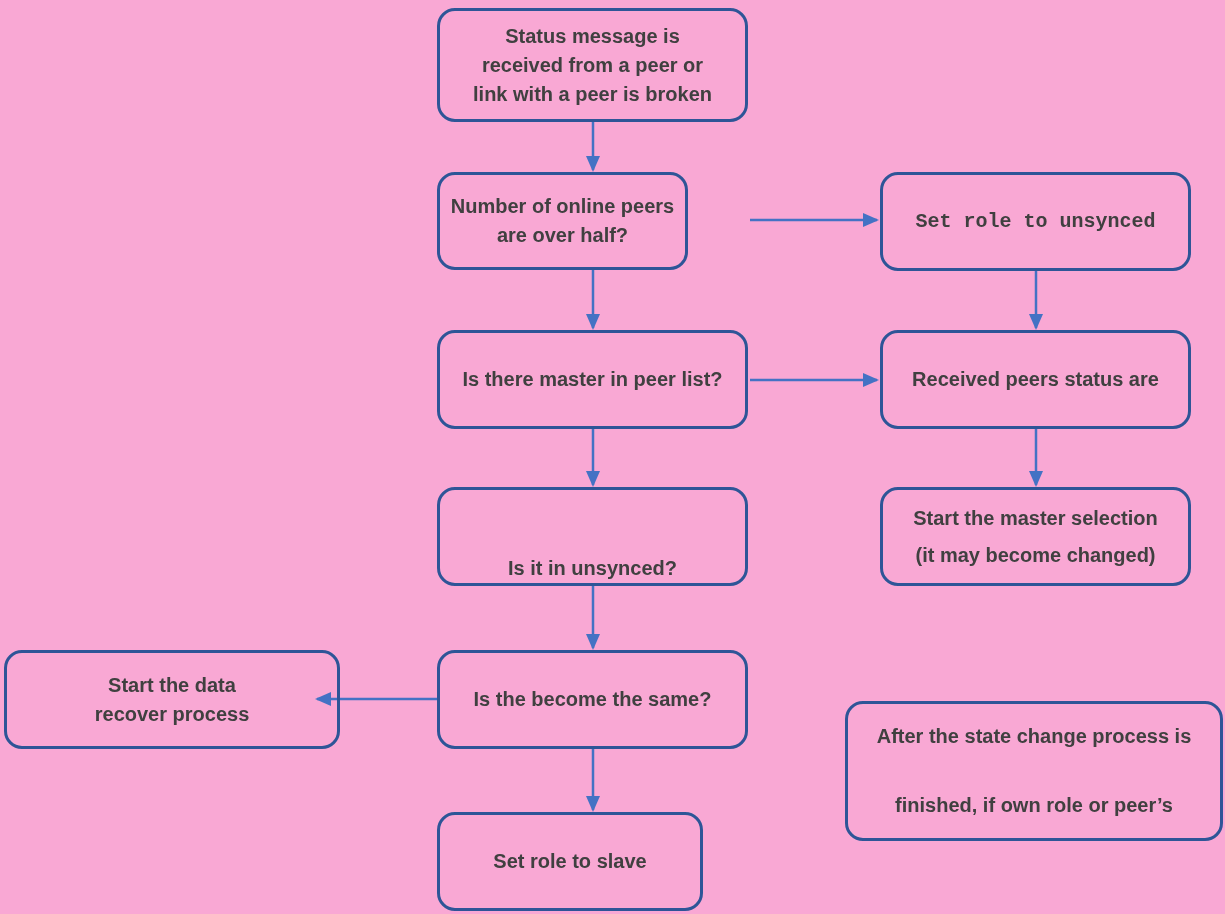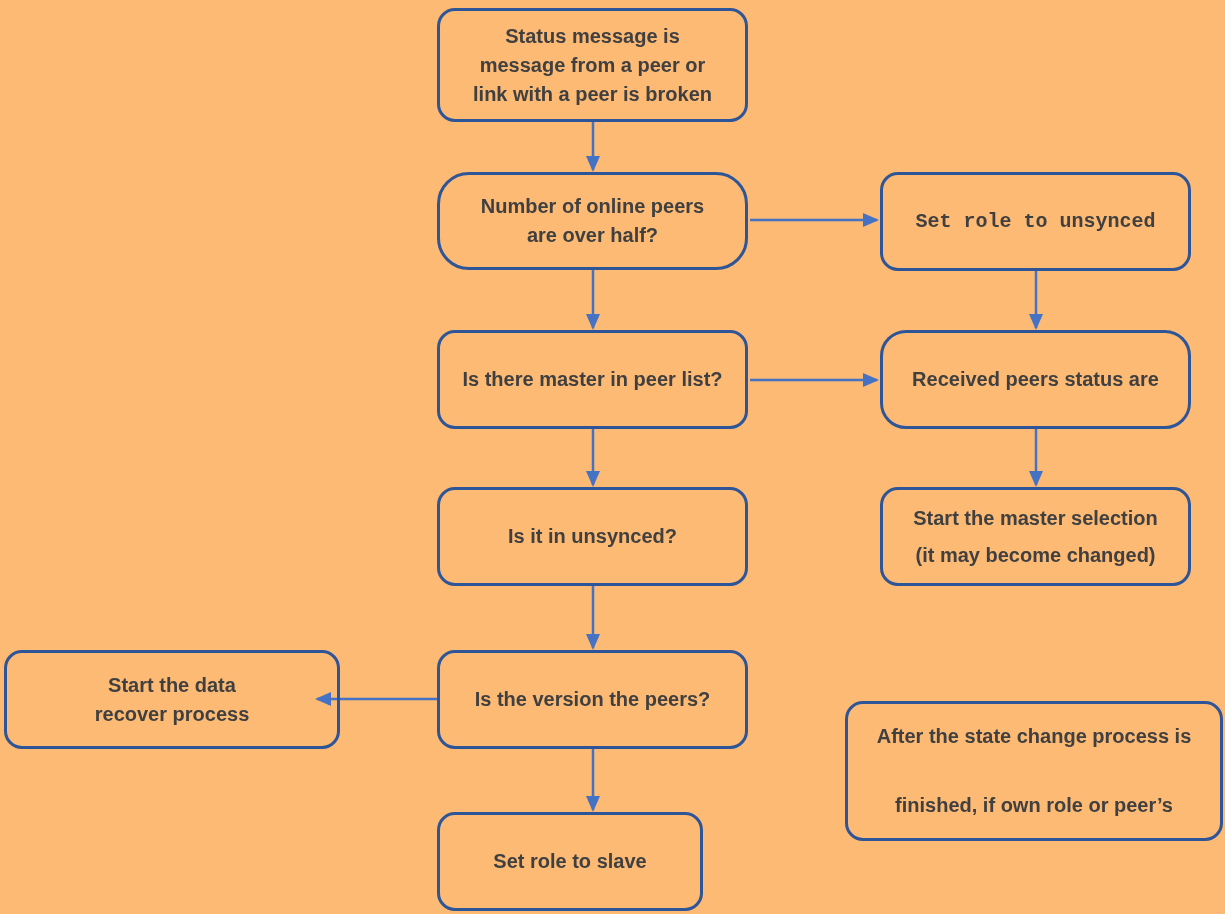--- a/index.html
+++ b/index.html
@@ -4,21 +4,21 @@
 <style>
   html, body {
     margin: 0;
     padding: 0;
     background: #000000;
   }
   #stage {
     position: relative;
     width: 1225px;
     height: 914px;
-    background: #fdba74;
+    background: #f9a8d4;
     overflow: hidden;
     font-family: "Liberation Sans", sans-serif;
   }
   #connectors {
     position: absolute;
     left: 0; top: 0;
     width: 1225px; height: 914px;
     pointer-events: none;
   }
   .box {
@@ -57,52 +57,52 @@
     <line x1="750" y1="380" x2="877" y2="380" stroke="#4472c4" stroke-width="2.5" marker-end="url(#ah)"></line>
     <line x1="593" y1="429" x2="593" y2="485" stroke="#4472c4" stroke-width="2.5" marker-end="url(#ah)"></line>
     <line x1="1036" y1="429" x2="1036" y2="485" stroke="#4472c4" stroke-width="2.5" marker-end="url(#ah)"></line>
     <line x1="593" y1="586" x2="593" y2="648" stroke="#4472c4" stroke-width="2.5" marker-end="url(#ah)"></line>
     <line x1="437" y1="699" x2="317" y2="699" stroke="#4472c4" stroke-width="2.5" marker-end="url(#ah)"></line>
     <line x1="593" y1="749" x2="593" y2="810" stroke="#4472c4" stroke-width="2.5" marker-end="url(#ah)"></line>
   </svg>
 
   <div class="box" style="left:437px; top:8px; width:311px; height:114px;">
     <div class="ln">Status message is</div>
-    <div class="ln">message from a peer or</div>
+    <div class="ln">received from a peer or</div>
     <div class="ln">link with a peer is broken</div>
   </div>
 
-  <div class="box" style="left:437px; top:172px; width:311px; height:98px;border-radius:32px;">
+  <div class="box" style="left:437px; top:172px; width:251px; height:98px;">
     <div class="ln">Number of online peers</div>
     <div class="ln">are over half?</div>
   </div>
 
   <div class="box" style="left:880px; top:172px; width:311px; height:99px;font-family:Liberation Mono, monospace;">
     <div class="ln">Set role to unsynced</div>
   </div>
 
   <div class="box" style="left:437px; top:330px; width:311px; height:99px;">
     <div class="ln">Is there master in peer list?</div>
   </div>
 
-  <div class="box" style="left:880px; top:330px; width:311px; height:99px;border-radius:26px;">
+  <div class="box" style="left:880px; top:330px; width:311px; height:99px;">
     <div class="ln">Received peers status are</div>
   </div>
 
-  <div class="box" style="left:437px; top:487px; width:311px; height:99px;">
+  <div class="box" style="left:437px; top:487px; width:311px; height:99px;justify-content:flex-end;">
     <div class="ln">Is it in unsynced?</div>
   </div>
 
   <div class="box" style="left:880px; top:487px; width:311px; height:99px;gap:8px;">
     <div class="ln">Start the master selection</div>
     <div class="ln">(it may become changed)</div>
   </div>
 
   <div class="box" style="left:437px; top:650px; width:311px; height:99px;">
-    <div class="ln">Is the version the peers?</div>
+    <div class="ln">Is the become the same?</div>
   </div>
 
   <div class="box" style="left:4px; top:650px; width:336px; height:99px;">
     <div class="ln">Start the data</div>
     <div class="ln">recover process</div>
   </div>
 
   <div class="box" style="left:437px; top:812px; width:266px; height:99px;">
     <div class="ln">Set role to slave</div>
   </div>

